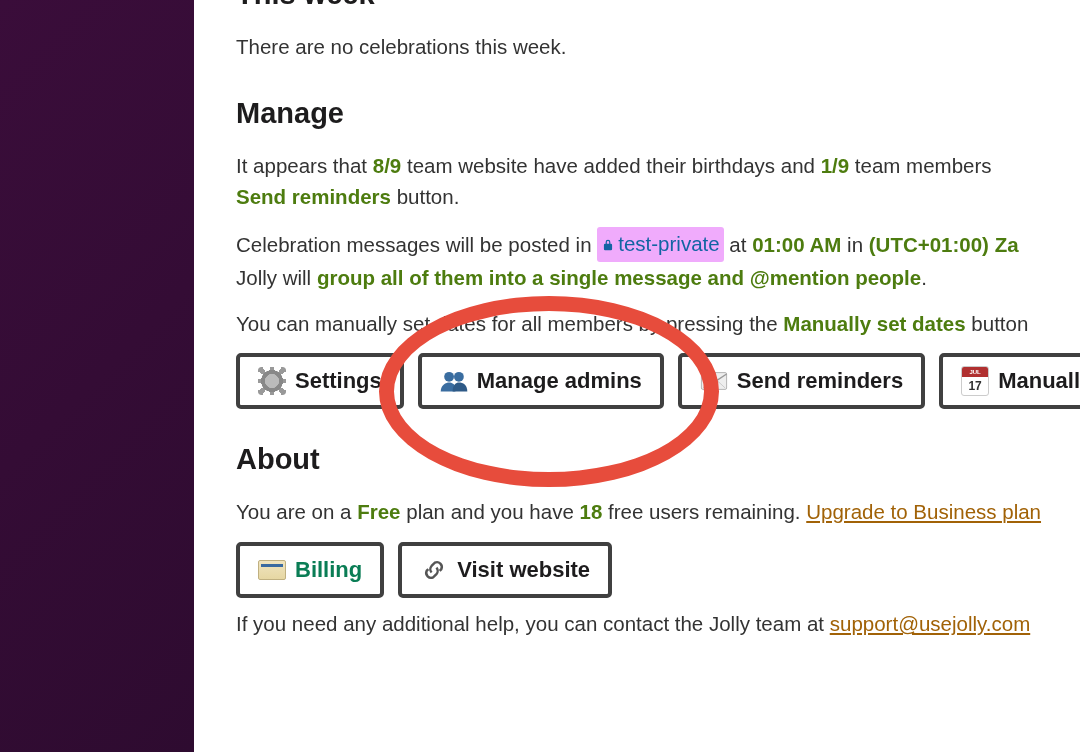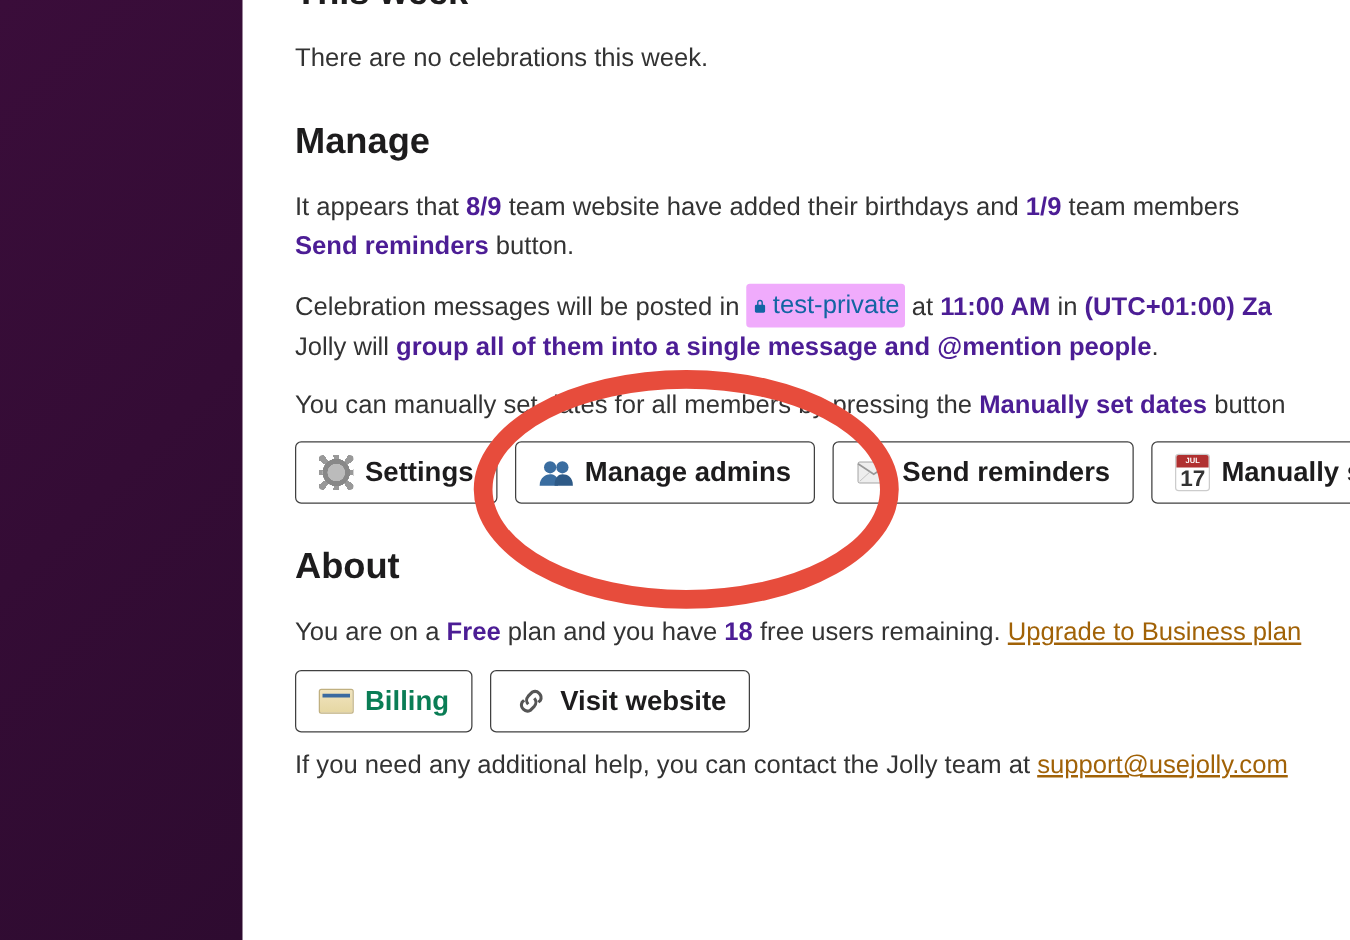--- a/index.html
+++ b/index.html
@@ -34,41 +34,41 @@
     margin-bottom: 14px;
     color: #1d1c1d;
   }
   .h2-cut {
     margin-top: -28px;
     font-size: 29px;
     font-weight: 900;
     color: #1d1c1d;
   }
   p { margin-bottom: 14px; color: #333; }
-  .bold { font-weight: 700; color: #4c1d95; }
+  .bold { font-weight: 700; color: #4d7c0f; }
   .channel {
     color: #1264a3;
     background: #f0abfc;
     padding: 1px 4px 2px 4px;
     border-radius: 3px;
     display: inline-flex;
     align-items: center;
   }
   .lock-icon {
     width: 14px; height: 14px; margin-right: 3px; margin-top:2px;
   }
   .link { color: #a16207; }
   .btn-row {
     display: flex;
     gap: 14px;
     margin-top: 10px;
     margin-bottom: 10px;
   }
   .btn {
-    border: 1px solid #404040;
+    border: 4px solid #404040;
     border-radius: 5px;
     padding: 10px 18px;
     font-size: 22px;
     font-weight: 700;
     color: #1d1c1d;
     background: #fff;
     display: inline-flex;
     align-items: center;
     gap: 9px;
     cursor: pointer;
@@ -105,21 +105,21 @@
   }
   .people-shape svg { width:30px; height:26px; }
   .envelope-shape svg { width:30px; height:22px; }
   .calendar-icon {
     width: 30px; height: 30px;
     background: #fff; border:1px solid #ccc; border-radius:3px;
     position: relative; overflow:hidden;
     display:flex; flex-direction:column;
   }
   .calendar-top { height:10px; background:#b03030; font-size:6px; color:#fff; text-align:center; line-height:10px; font-weight:700;}
-  .calendar-day { flex:1; font-size:18px; font-weight:700; color:#333; text-align:center; line-height:18px;}
+  .calendar-day { flex:1; font-size:12px; font-weight:700; color:#333; text-align:center; line-height:18px;}
   .card-icon {
     width: 30px; height: 20px;
     background: linear-gradient(#f0e4bf, #e6d7a3);
     border:1px solid #c0b080;
     border-radius:2px;
     position:relative;
   }
   .card-icon::after {
     content:""; position:absolute; top:3px; left:2px; right:2px; height:3px; background:#3a6aa0;
   }
@@ -143,21 +143,21 @@
   </p>
 
   <p>
     <span>Celebration messages will be posted in </span>
     <span class="channel">
       <svg class="lock-icon" viewBox="0 0 24 24" fill="#1264a3">
           <path d="M17 10h-1V7a4 4 0 10-8 0v3H7a2 2 0 00-2 2v7a2 2 0 002 2h10a2 2 0 002-2v-7a2 2 0 00-2-2zm-7-3a2 2 0 114 0v3h-4V7z"></path>
         </svg>
       <span>test-private</span>
     </span>
-    <span> at </span><span class="bold">11:00 AM</span><span> in </span><span class="bold">(UTC+01:00) Za</span><br>
+    <span> at </span><span class="bold">01:00 AM</span><span> in </span><span class="bold">(UTC+01:00) Za</span><br>
     <span>Jolly will </span><span class="bold">group all of them into a single message and @mention people</span><span>.</span>
   </p>
 
   <p>
     <span>You can manually set dates for all members by pressing the </span><span class="bold">Manually set dates</span><span> button</span>
   </p>
 
   <div class="btn-row">
     <button class="btn">
       <span class="btn-icon">

